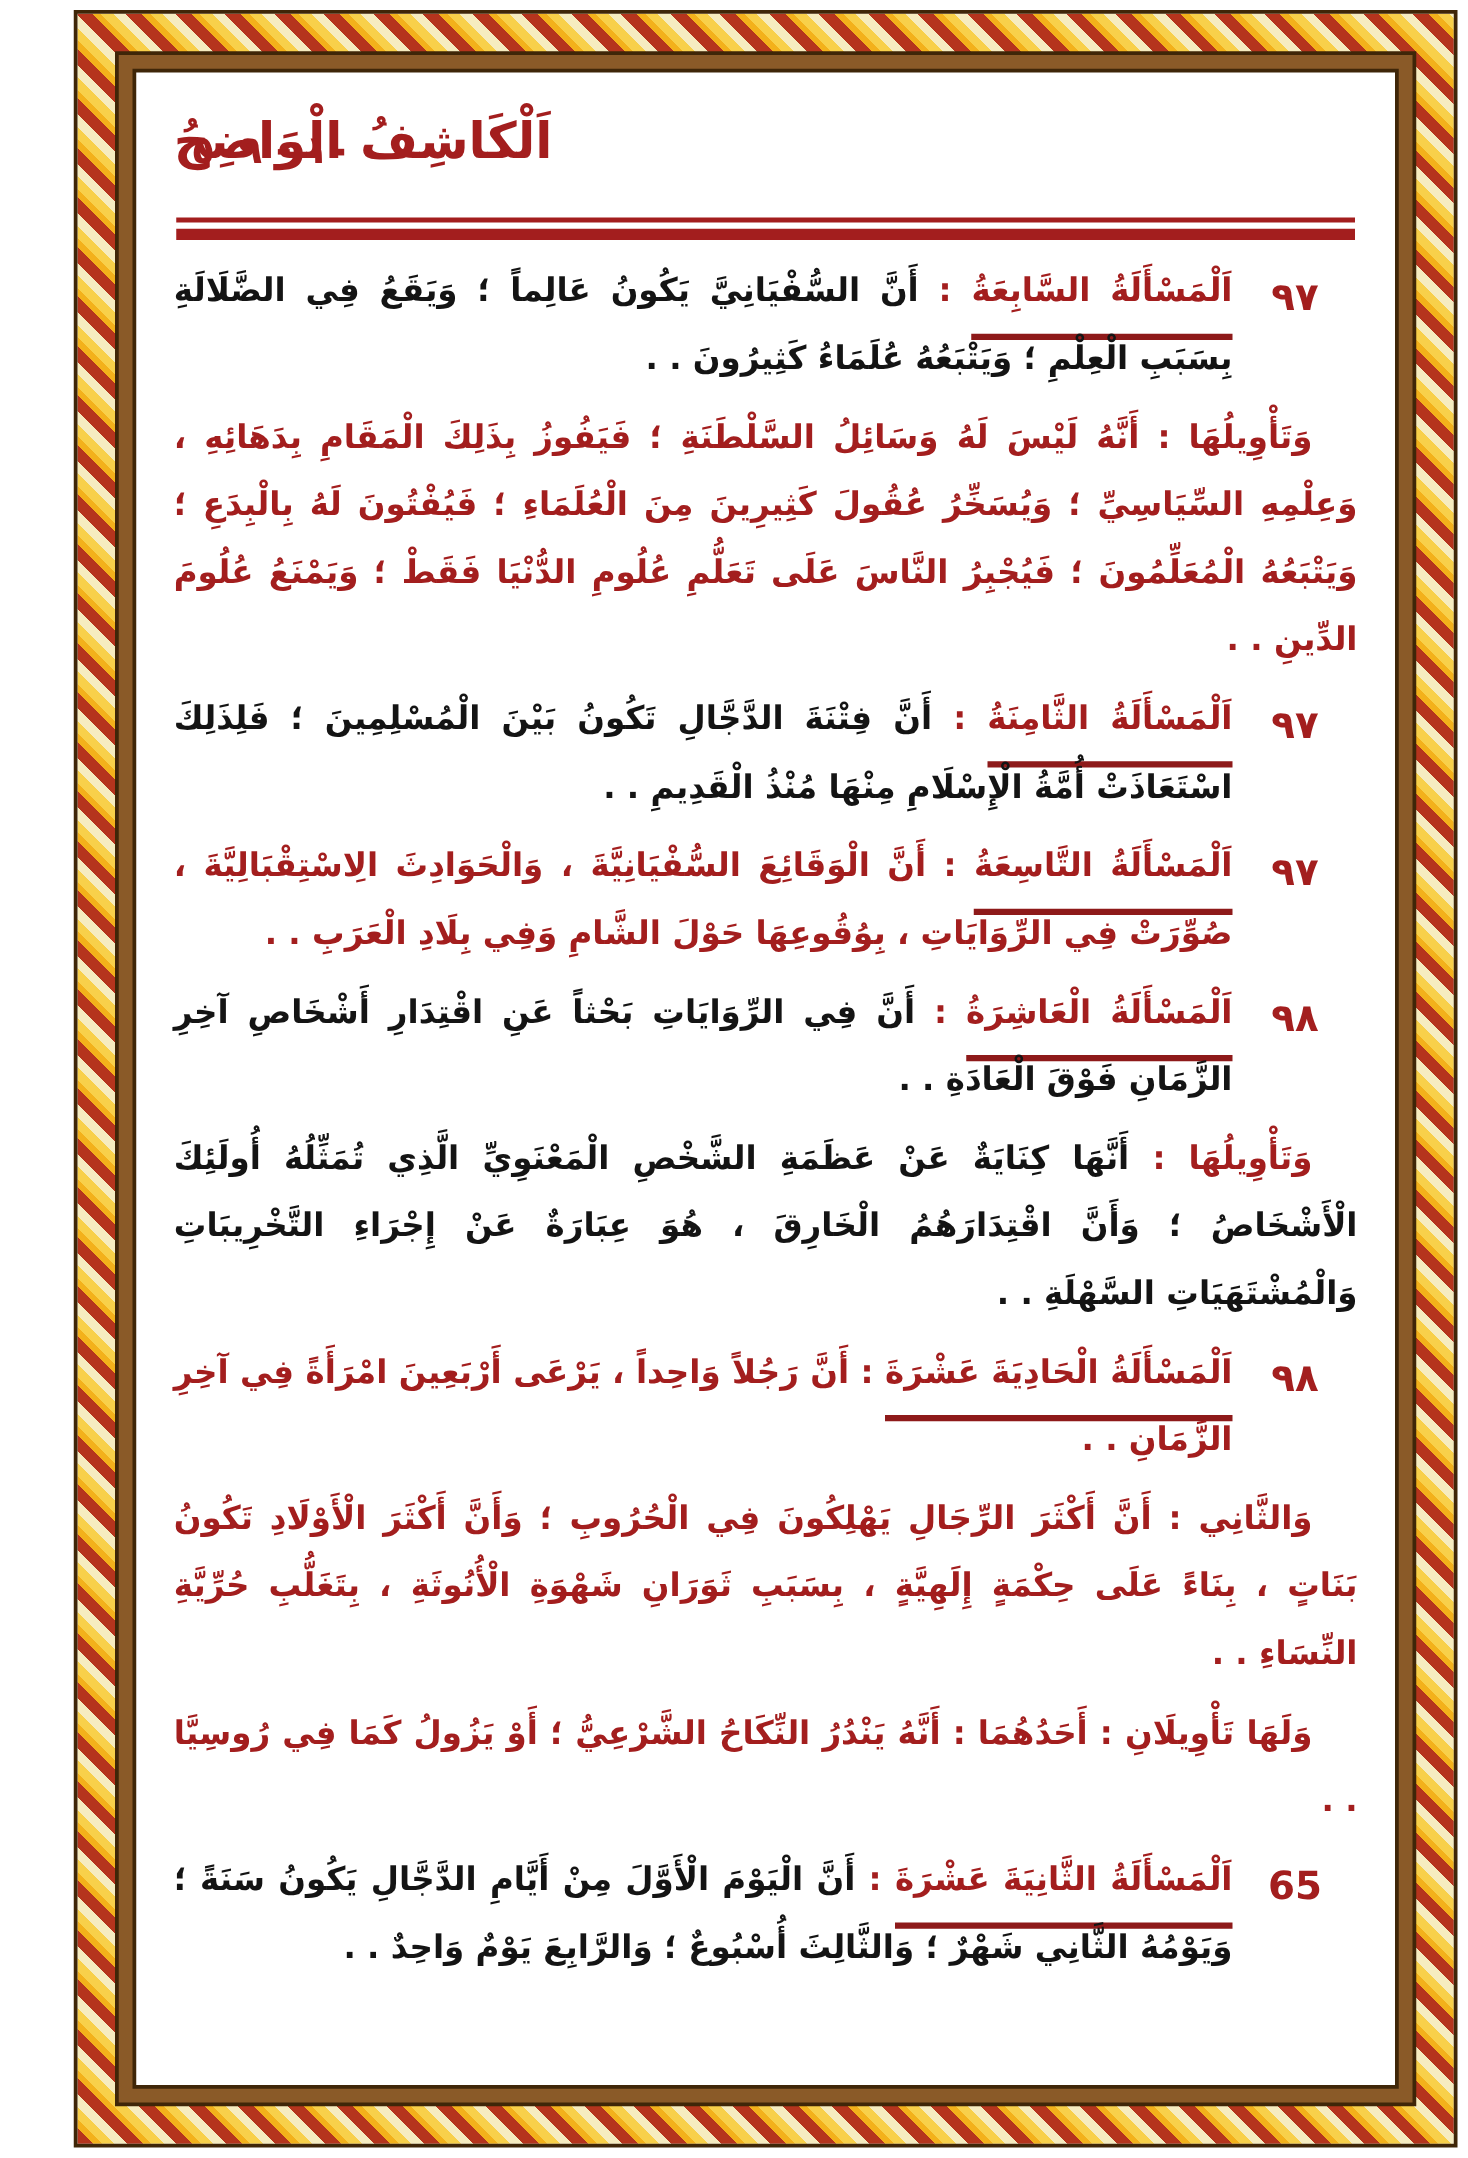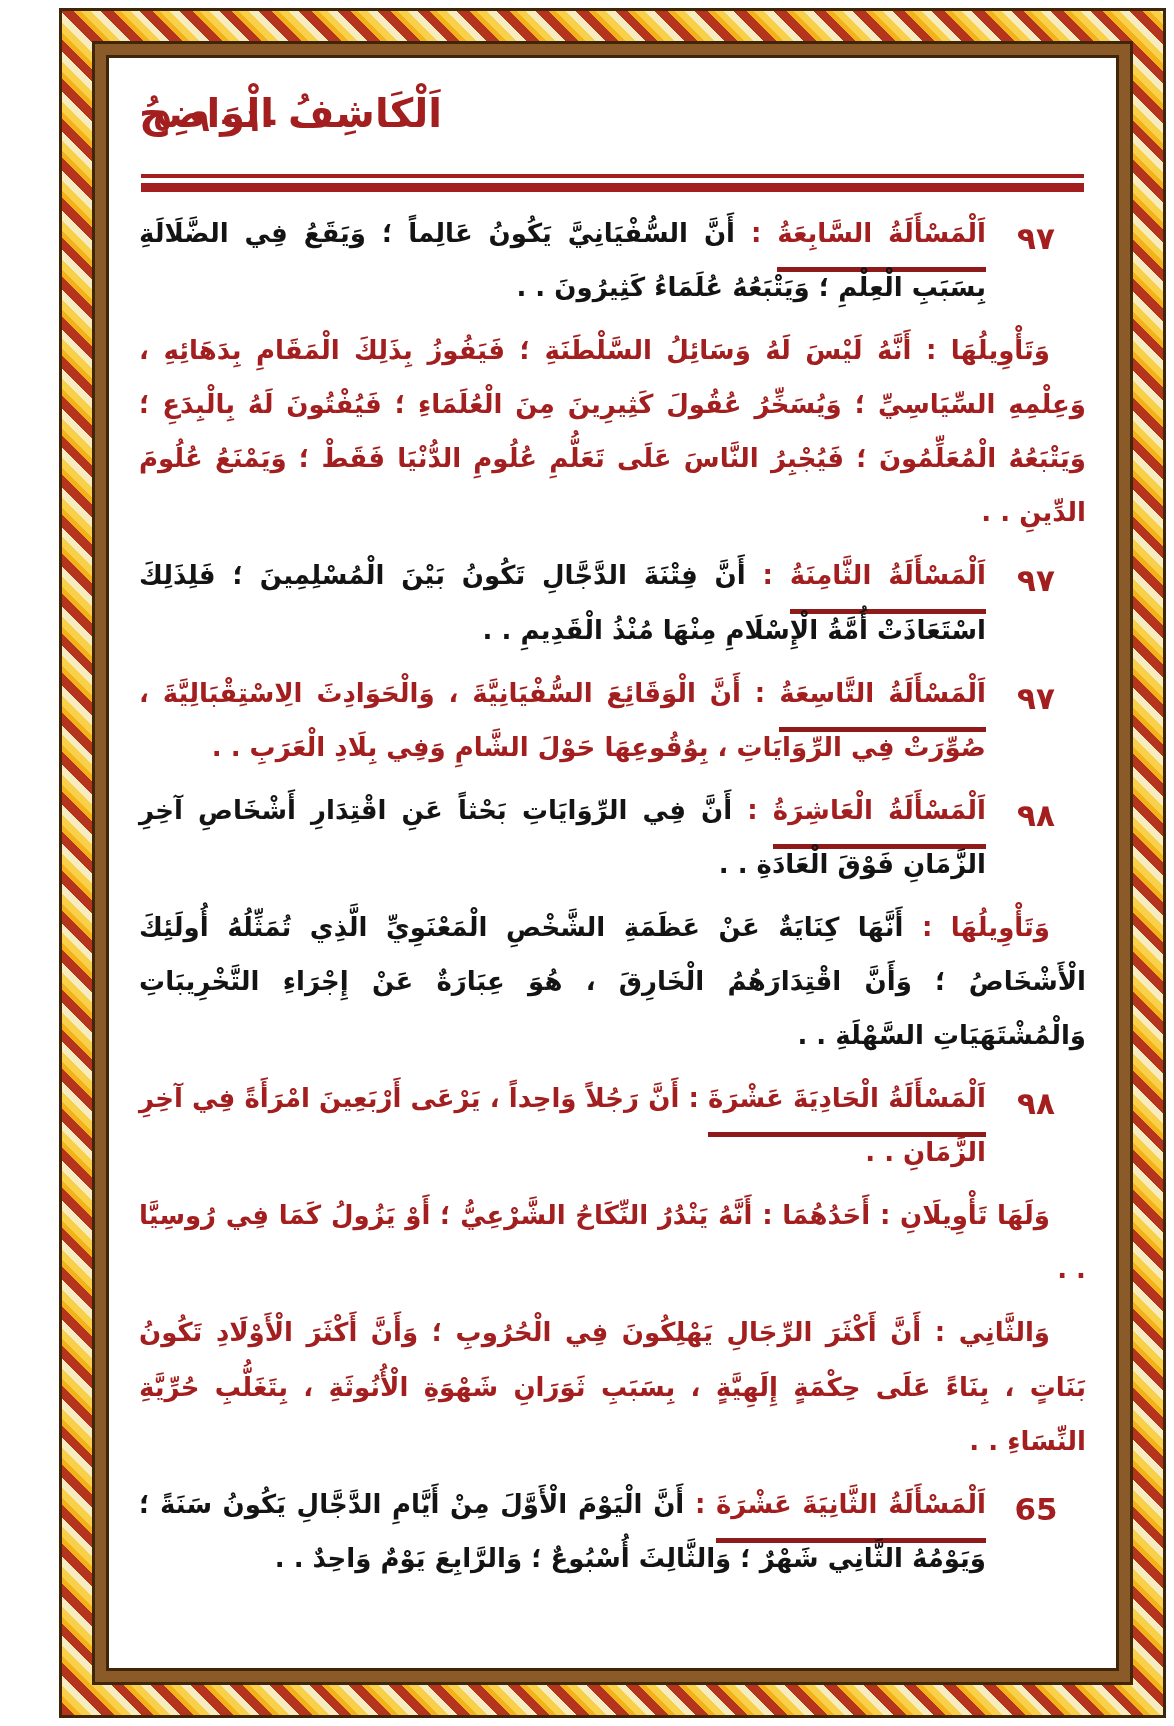--- a/index.html
+++ b/index.html
@@ -106,19 +106,19 @@
     </div>
 
     <div class="text-area">
         <p class="block masala tone-black"><span class="num">٩٧</span><span class="title">اَلْمَسْأَلَةُ السَّابِعَةُ</span><span class="colon"> : </span><span class="body-text">أَنَّ السُّفْيَانِيَّ يَكُونُ عَالِماً ؛ وَيَقَعُ فِي الضَّلَالَةِ بِسَبَبِ الْعِلْمِ ؛ وَيَتْبَعُهُ عُلَمَاءُ كَثِيرُونَ . .</span></p>
         <p class="block taweel tone-red"><span class="lead">وَتَأْوِيلُهَا</span><span class="colon"> : </span><span class="body-text">أَنَّهُ لَيْسَ لَهُ وَسَائِلُ السَّلْطَنَةِ ؛ فَيَفُوزُ بِذَلِكَ الْمَقَامِ بِدَهَائِهِ ، وَعِلْمِهِ السِّيَاسِيِّ ؛ وَيُسَخِّرُ عُقُولَ كَثِيرِينَ مِنَ الْعُلَمَاءِ ؛ فَيُفْتُونَ لَهُ بِالْبِدَعِ ؛ وَيَتْبَعُهُ الْمُعَلِّمُونَ ؛ فَيُجْبِرُ النَّاسَ عَلَى تَعَلُّمِ عُلُومِ الدُّنْيَا فَقَطْ ؛ وَيَمْنَعُ عُلُومَ الدِّينِ . .</span></p>
         <p class="block masala tone-black"><span class="num">٩٧</span><span class="title">اَلْمَسْأَلَةُ الثَّامِنَةُ</span><span class="colon"> : </span><span class="body-text">أَنَّ فِتْنَةَ الدَّجَّالِ تَكُونُ بَيْنَ الْمُسْلِمِينَ ؛ فَلِذَلِكَ اسْتَعَاذَتْ أُمَّةُ الْإِسْلَامِ مِنْهَا مُنْذُ الْقَدِيمِ . .</span></p>
         <p class="block masala tone-red"><span class="num">٩٧</span><span class="title">اَلْمَسْأَلَةُ التَّاسِعَةُ</span><span class="colon"> : </span><span class="body-text">أَنَّ الْوَقَائِعَ السُّفْيَانِيَّةَ ، وَالْحَوَادِثَ الِاسْتِقْبَالِيَّةَ ، صُوِّرَتْ فِي الرِّوَايَاتِ ، بِوُقُوعِهَا حَوْلَ الشَّامِ وَفِي بِلَادِ الْعَرَبِ . .</span></p>
         <p class="block masala tone-black"><span class="num">٩٨</span><span class="title">اَلْمَسْأَلَةُ الْعَاشِرَةُ</span><span class="colon"> : </span><span class="body-text">أَنَّ فِي الرِّوَايَاتِ بَحْثاً عَنِ اقْتِدَارِ أَشْخَاصِ آخِرِ الزَّمَانِ فَوْقَ الْعَادَةِ . .</span></p>
         <p class="block taweel tone-black"><span class="lead">وَتَأْوِيلُهَا</span><span class="colon"> : </span><span class="body-text">أَنَّهَا كِنَايَةٌ عَنْ عَظَمَةِ الشَّخْصِ الْمَعْنَوِيِّ الَّذِي تُمَثِّلُهُ أُولَئِكَ الْأَشْخَاصُ ؛ وَأَنَّ اقْتِدَارَهُمُ الْخَارِقَ ، هُوَ عِبَارَةٌ عَنْ إِجْرَاءِ التَّخْرِيبَاتِ وَالْمُشْتَهَيَاتِ السَّهْلَةِ . .</span></p>
         <p class="block masala tone-red"><span class="num">٩٨</span><span class="title">اَلْمَسْأَلَةُ الْحَادِيَةَ عَشْرَةَ</span><span class="colon"> : </span><span class="body-text">أَنَّ رَجُلاً وَاحِداً ، يَرْعَى أَرْبَعِينَ امْرَأَةً فِي آخِرِ الزَّمَانِ . .</span></p>
+        <p class="block taweel tone-red"><span class="lead">وَالثَّانِي</span><span class="colon"> : </span><span class="body-text">أَنَّ أَكْثَرَ الرِّجَالِ يَهْلِكُونَ فِي الْحُرُوبِ ؛ وَأَنَّ أَكْثَرَ الْأَوْلَادِ تَكُونُ بَنَاتٍ ، بِنَاءً عَلَى حِكْمَةٍ إِلَهِيَّةٍ ، بِسَبَبِ ثَوَرَانِ شَهْوَةِ الْأُنُوثَةِ ، بِتَغَلُّبِ حُرِّيَّةِ النِّسَاءِ . .</span></p>
         <p class="block taweel tone-red"><span class="lead">وَلَهَا تَأْوِيلَانِ : أَحَدُهُمَا</span><span class="colon"> : </span><span class="body-text">أَنَّهُ يَنْدُرُ النِّكَاحُ الشَّرْعِيُّ ؛ أَوْ يَزُولُ كَمَا فِي رُوسِيَّا . .</span></p>
-        <p class="block taweel tone-red"><span class="lead">وَالثَّانِي</span><span class="colon"> : </span><span class="body-text">أَنَّ أَكْثَرَ الرِّجَالِ يَهْلِكُونَ فِي الْحُرُوبِ ؛ وَأَنَّ أَكْثَرَ الْأَوْلَادِ تَكُونُ بَنَاتٍ ، بِنَاءً عَلَى حِكْمَةٍ إِلَهِيَّةٍ ، بِسَبَبِ ثَوَرَانِ شَهْوَةِ الْأُنُوثَةِ ، بِتَغَلُّبِ حُرِّيَّةِ النِّسَاءِ . .</span></p>
         <p class="block masala tone-black"><span class="num">65</span><span class="title">اَلْمَسْأَلَةُ الثَّانِيَةَ عَشْرَةَ</span><span class="colon"> : </span><span class="body-text">أَنَّ الْيَوْمَ الْأَوَّلَ مِنْ أَيَّامِ الدَّجَّالِ يَكُونُ سَنَةً ؛ وَيَوْمُهُ الثَّانِي شَهْرٌ ؛ وَالثَّالِثَ أُسْبُوعٌ ؛ وَالرَّابِعَ يَوْمٌ وَاحِدٌ . .</span></p>
       </div>
 
   </div>
 </div>
 
 </body></html>

